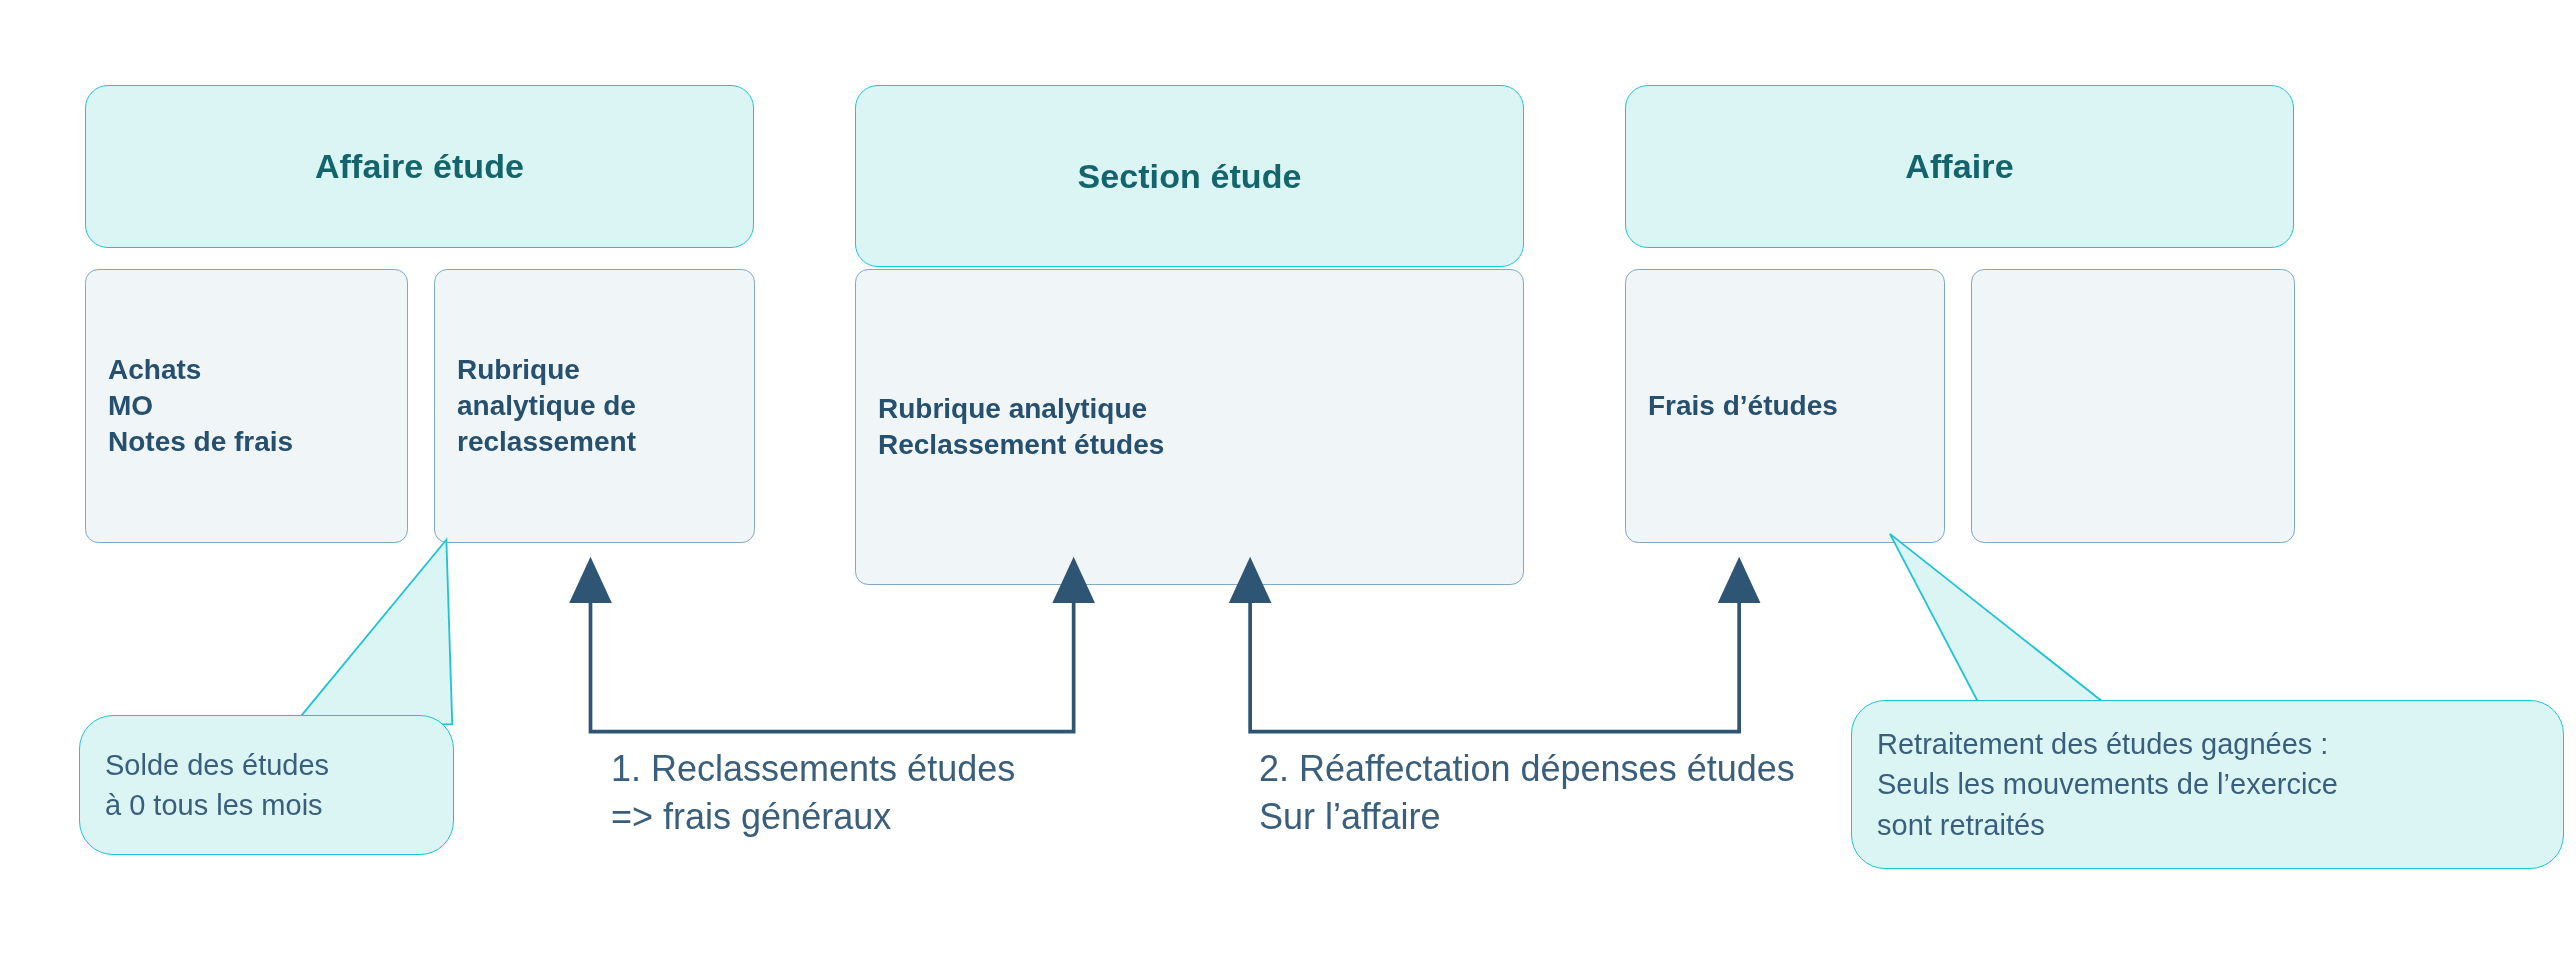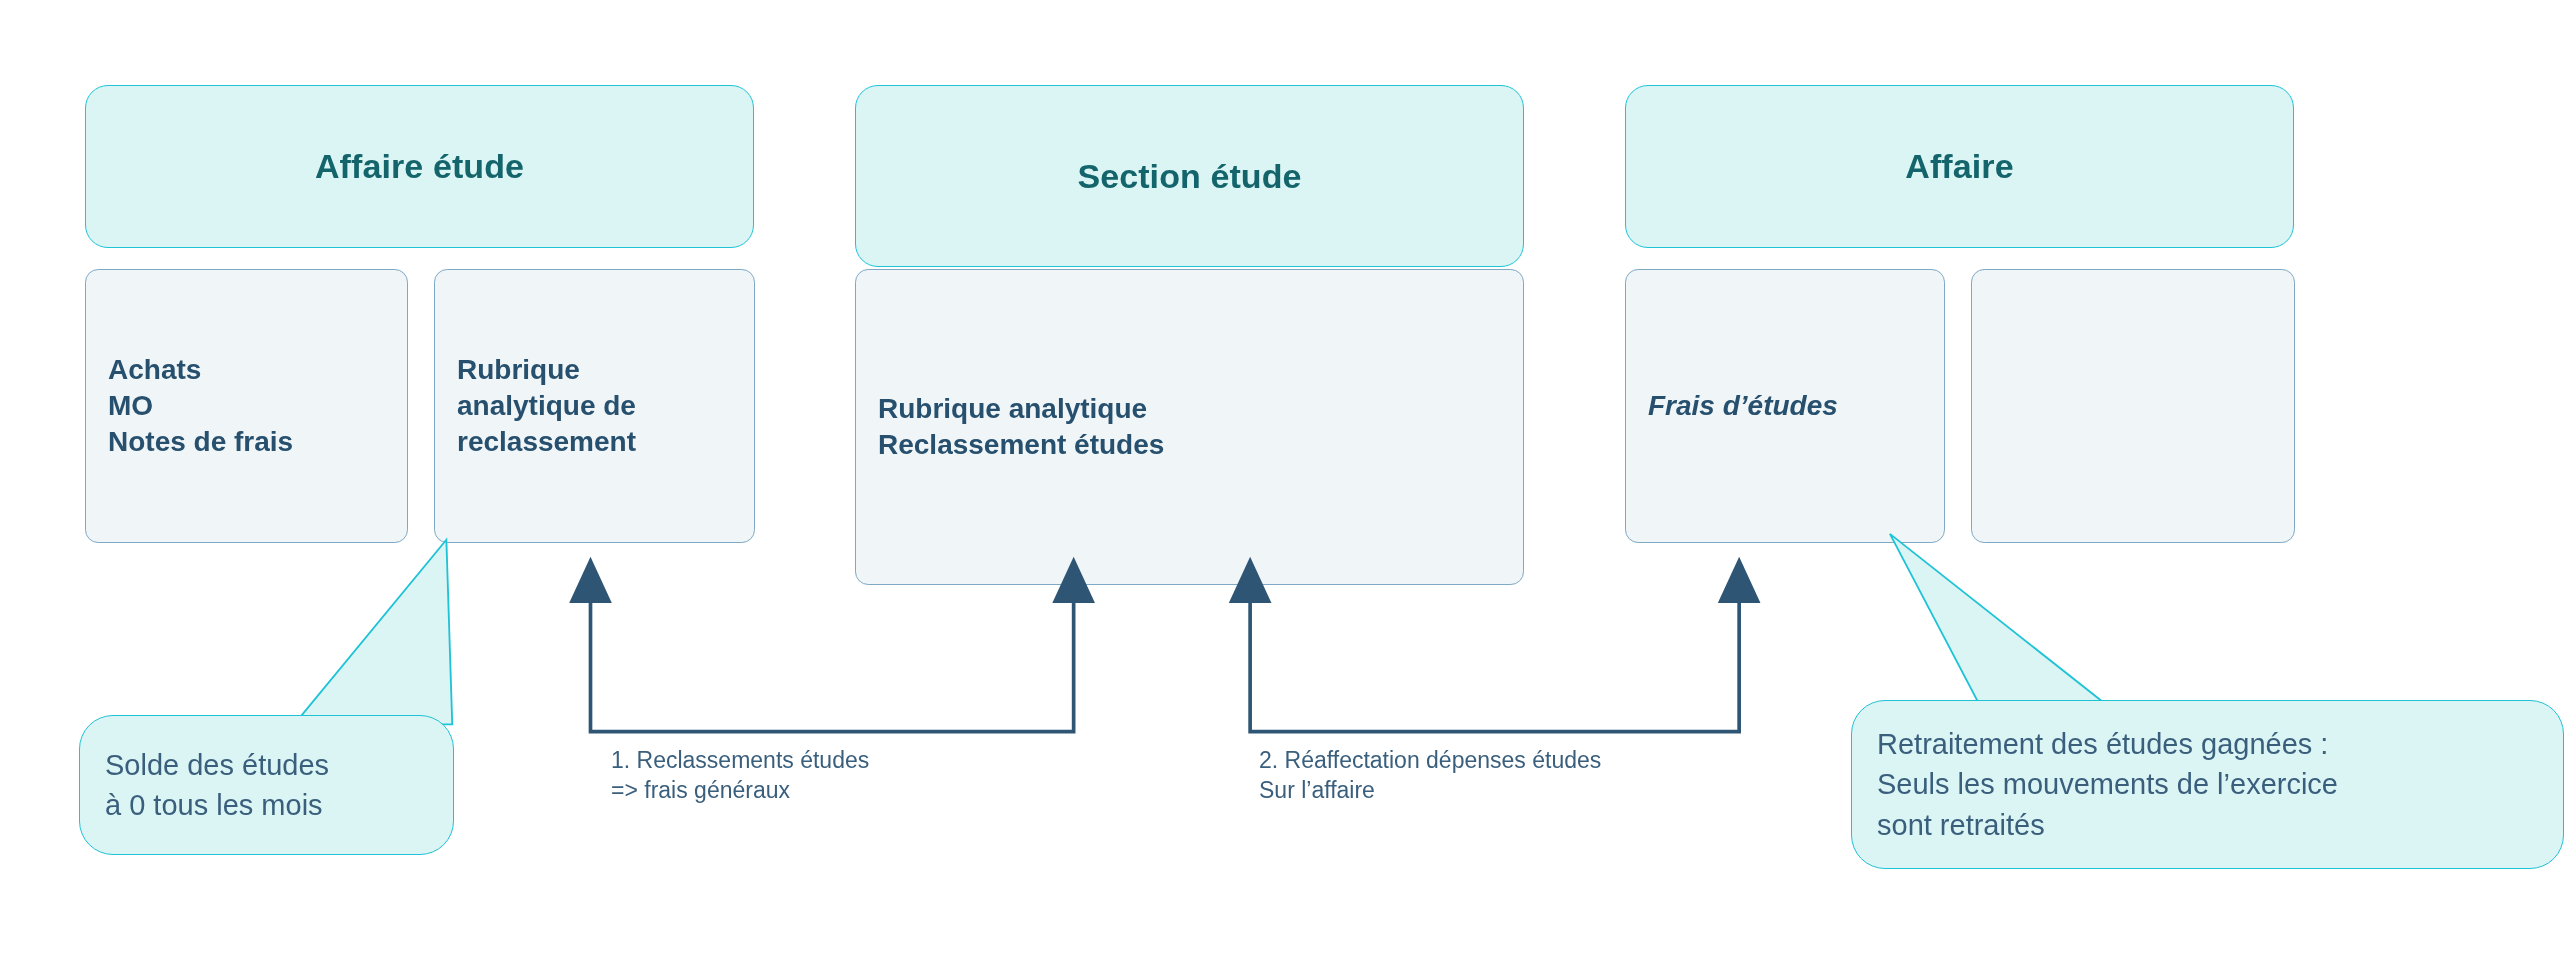--- a/index.html
+++ b/index.html
@@ -64,21 +64,21 @@
     left: 0;
     top: 0;
     width: 2576px;
     height: 956px;
     pointer-events: none;
   }
 
   
   .step-label {
     position: absolute;
-    font-size: 23px;
+    font-size: 36px;
     color: #3a5f7d;
     line-height: 1.32;
     white-space: pre-line;
   }
 
   
   .callout {
     position: absolute;
     box-sizing: border-box;
     background: #dbf4f4;
@@ -132,21 +132,21 @@
     <span class="body">Rubrique
 analytique de
 reclassement</span>
   </div>
 
   <div class="content-box" style="left:855px; top:269px; width:669px; height:316px;">
     <span class="body">Rubrique analytique
 Reclassement études</span>
   </div>
 
-  <div class="content-box" style="left:1625px; top:269px; width:320px; height:274px;font-style:italic;">
+  <div class="content-box" style="left:1625px; top:269px; width:320px; height:274px;">
     <span class="body">Frais d’études</span>
   </div>
 
   <div class="content-box" style="left:1971px; top:269px; width:324px; height:274px;">
     <span class="body"></span>
   </div>
 
   <svg id="callout-tails" viewBox="0 0 3503 1300">
 
     <polygon points="607,734 400,985 615,985" fill="#dbf4f4" stroke="#1fc3d6" stroke-width="2.5"></polygon>

